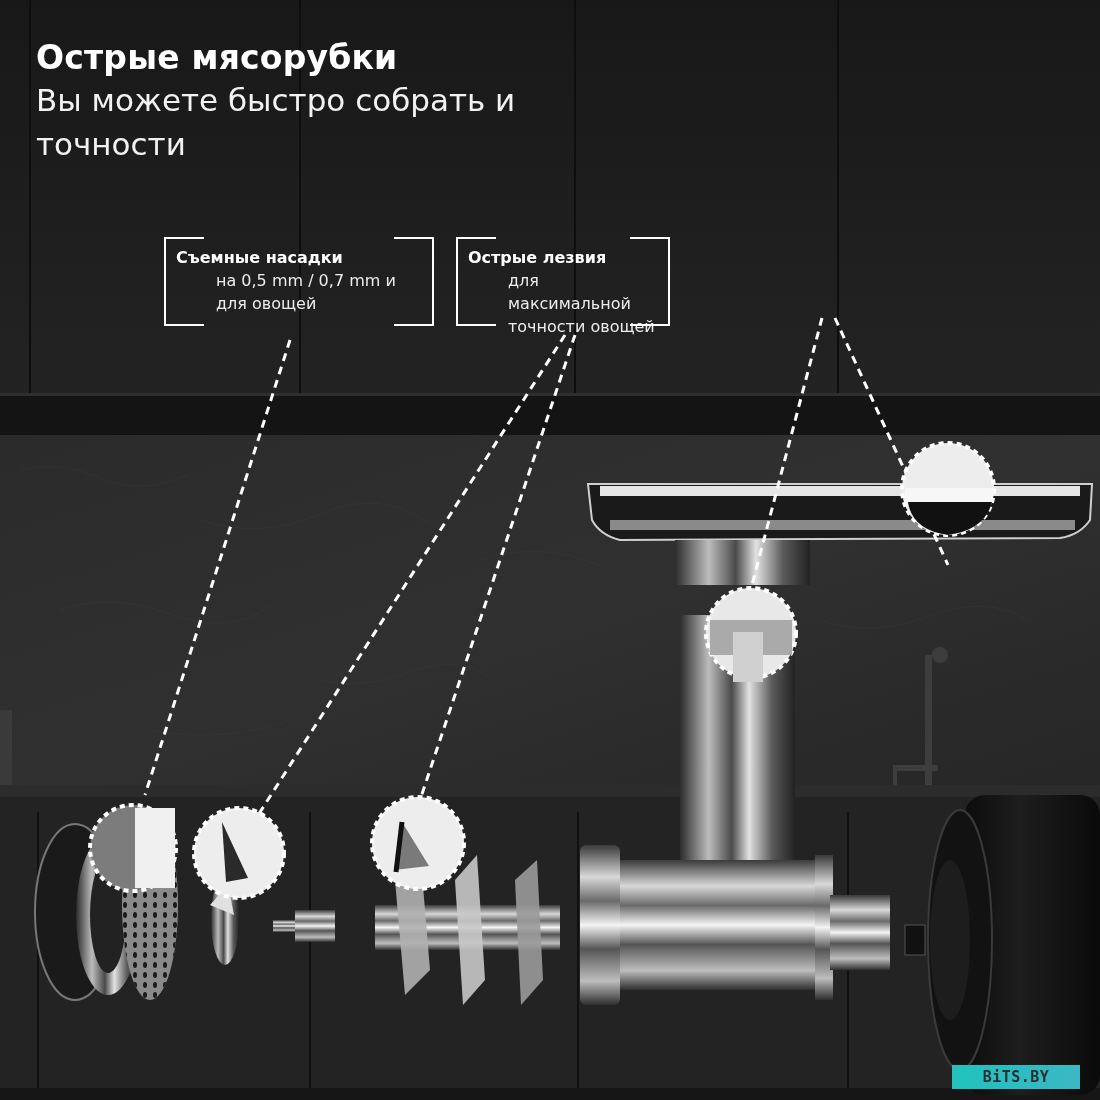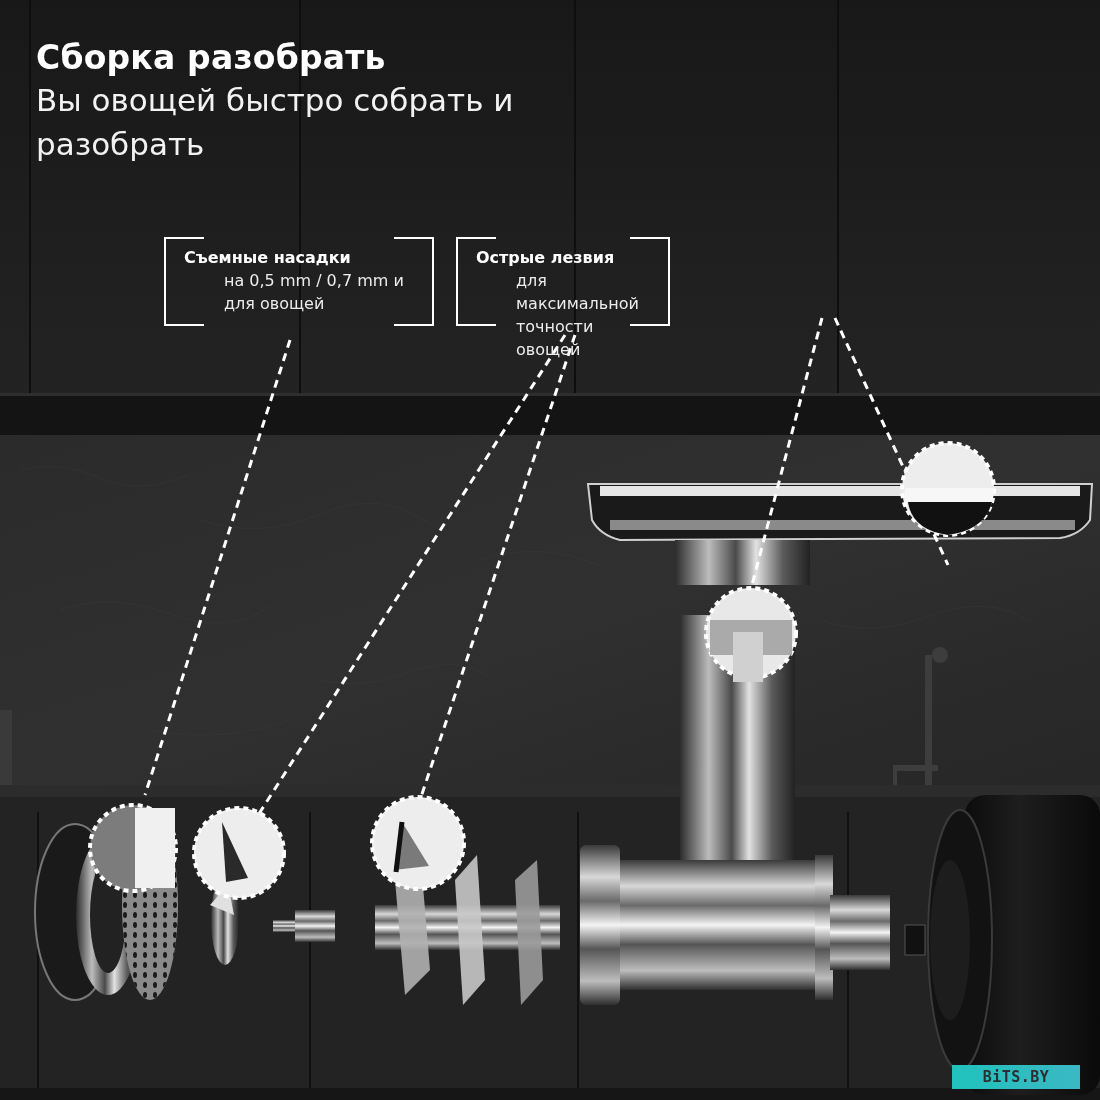--- a/index.html
+++ b/index.html
@@ -2,21 +2,21 @@
 <html><head>
 <meta charset="utf-8">
 <style>
   html, body { margin:0; padding:0; }
   body { width:1100px; height:1100px; overflow:hidden; background:#1b1b1b; font-family:"DejaVu Sans","Liberation Sans",sans-serif; }
   .scene { position:relative; width:1100px; height:1100px; overflow:hidden; background:#1c1c1c; }
   .scene svg.bg { position:absolute; left:0; top:0; }
   .title-block { position:absolute; left:36px; top:38px; color:#fff; }
   .title-block .title { font-size:33px; font-weight:bold; letter-spacing:0.2px; line-height:40px; }
   .title-block .subtitle { font-size:31px; font-weight:normal; line-height:44px; width:560px; color:#f2f2f2; }
-  .callout { position:absolute; color:#fff; padding:10px 8px 8px 20px; box-sizing:border-box; }
+  .callout { position:absolute; color:#fff; padding:10px 8px 8px 12px; box-sizing:border-box; }
   .callout .frame { position:absolute; inset:0; pointer-events:none; }
   .callout .c-title { font-size:16px; font-weight:bold; line-height:22px; white-space:nowrap; }
   .callout .c-text { font-size:16px; line-height:23px; color:#ececec;margin-left:40px; }
   .watermark { position:absolute; left:952px; top:1065px; width:128px; height:24px; background:linear-gradient(90deg,#20c2bd,#3bb8c4); color:#2b2f33; font-family:"DejaVu Sans Mono","Liberation Mono",monospace; font-weight:bold; font-size:15px; text-align:center; line-height:24px; letter-spacing:0.5px; }
 </style>
 </head>
 <body>
 
 <div class="scene">
   <svg class="bg" width="1100" height="1100" viewBox="0 0 1100 1100">
@@ -168,22 +168,22 @@
     <path d="M222 822 l4 60 l22 -4 z" fill="#2a2a2a"></path>
     <path d="M402 822 l-8 48 l35 -4 z" fill="#7a7a7a"></path>
       <path d="M402 822 l-6 50" stroke="#111" stroke-width="5"></path>
     <rect x="710" y="620" width="82" height="35" fill="#aaa"></rect>
       <rect x="733" y="632" width="30" height="50" fill="#d0d0d0"></rect>
     <rect x="905" y="488" width="88" height="14" fill="#f7f7f7"></rect>
       <path d="M908 502 L992 502 Q985 530 948 535 Q912 530 908 502 Z" fill="#111"></path>
   </svg>
 
   <div class="title-block">
-    <div class="title">Сборка разобрать</div>
-    <div class="subtitle">Вы овощей быстро собрать и разобрать</div>
+    <div class="title">Острые мясорубки</div>
+    <div class="subtitle">Вы можете быстро собрать и точности</div>
   </div>
 
   <div class="callout" style="left:164px; top:237px; width:270px; height:89px;">
     <svg class="frame" width="270" height="89">
       <path d="M40 1 H1 V88 H40" stroke="#fff" stroke-width="2" fill="none"></path>
       <path d="M230 1 H269 V88 H230" stroke="#fff" stroke-width="2" fill="none"></path>
     </svg>
     <div class="c-title">Съемные насадки</div>
     <div class="c-text">на 0,5 mm / 0,7 mm и для овощей</div>
   </div>

